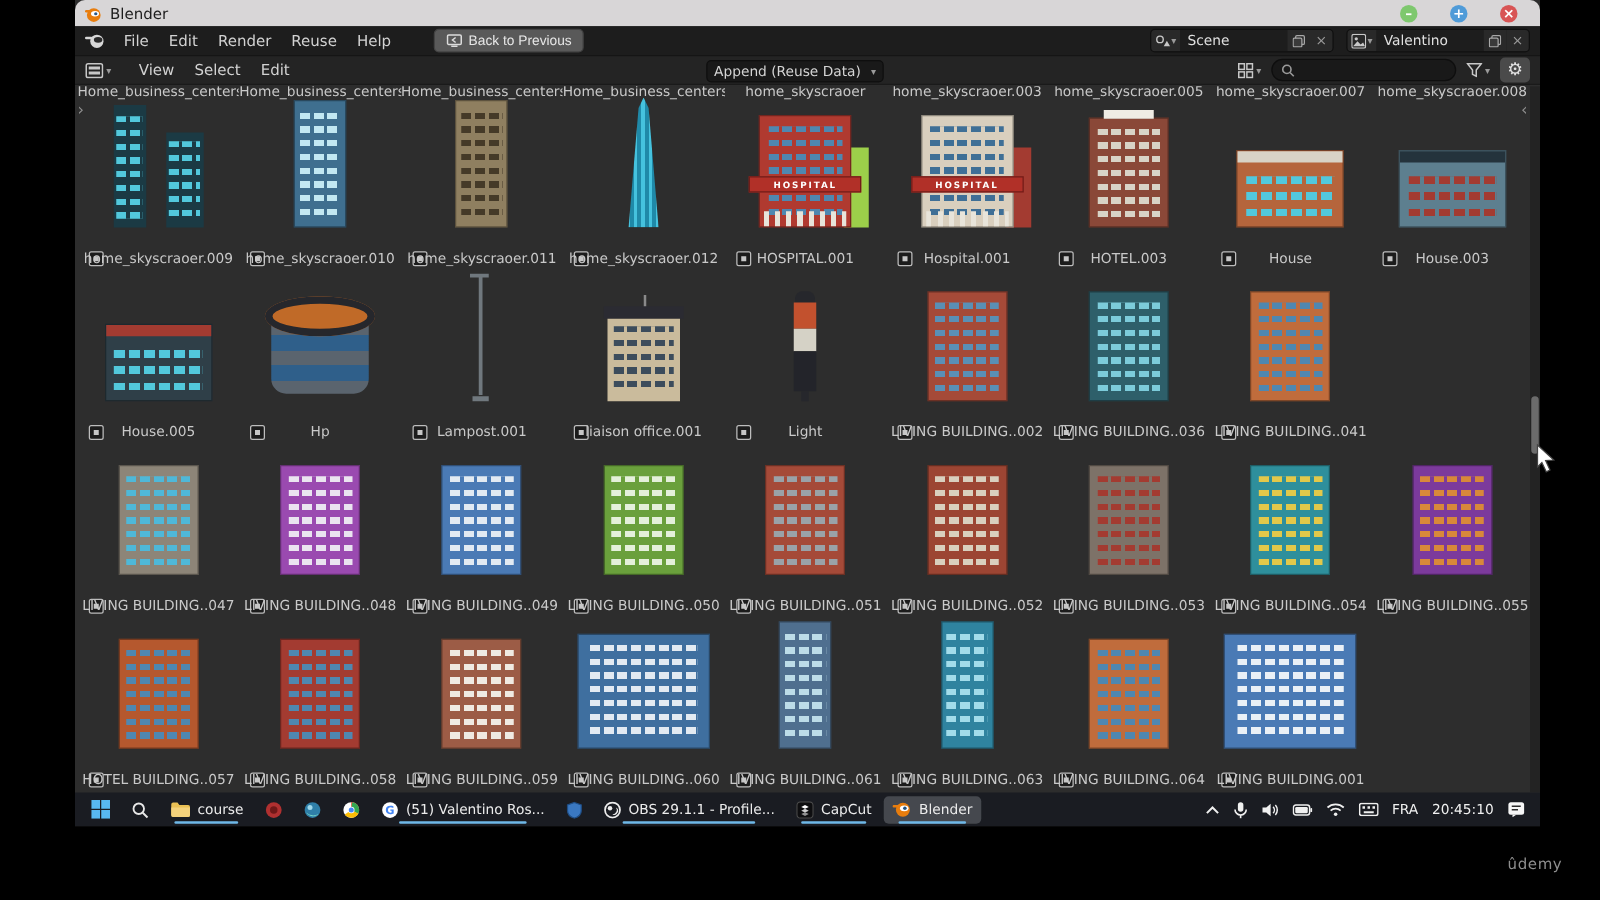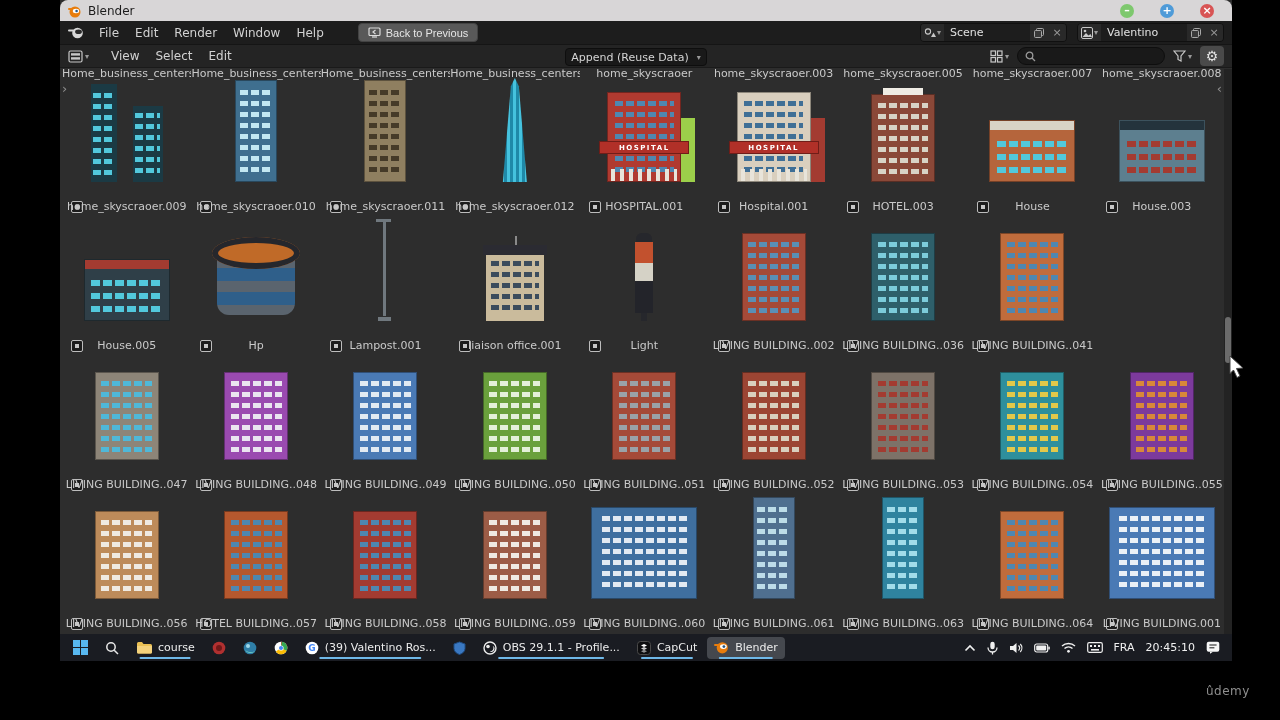--- a/index.html
+++ b/index.html
@@ -113,21 +113,21 @@
     <div class="menubar">
       <svg width="17" height="13" viewBox="0 0 17 13" style="margin-right:6px">
         <circle cx="9.5" cy="7" r="5.3" fill="#d8d8d8"></circle>
         <ellipse cx="10.5" cy="5.8" rx="3.4" ry="2.3" fill="#2a2a2a"></ellipse>
         <rect x="0" y="3.4" width="6" height="2" rx="1" fill="#d8d8d8"></rect>
       </svg>
       <nav id="main-menus" style="display:flex">
           <span class="menu-item">File</span>
           <span class="menu-item">Edit</span>
           <span class="menu-item">Render</span>
-          <span class="menu-item">Window</span>
+          <span class="menu-item">Reuse</span>
           <span class="menu-item">Help</span>
         </nav>
       <button class="back-btn">
         <svg width="13" height="11" viewBox="0 0 13 11">
           <rect x="1" y="1" width="11" height="7.5" rx="1" fill="none" stroke="#dcdcdc" stroke-width="1.2"></rect>
           <path d="M7.5 3 5 5 7.5 7" fill="none" stroke="#dcdcdc" stroke-width="1.2"></path>
           <rect x="4" y="9.4" width="5" height="1.2" fill="#dcdcdc"></rect>
         </svg>
         <span>Back to Previous</span>
       </button>
@@ -519,30 +519,20 @@
                   <div style="position: absolute; inset: 9% 9% 7%; background: repeating-linear-gradient(90deg, transparent 0px, transparent 8px, rgb(124, 58, 156) 8px, rgb(124, 58, 156) 11px);"></div>
                 </div>
               </div>
               <div class="chk"></div>
               <div class="cell-label">LIVING BUILDING..055</div>
             </div>
           </div>
           <div class="grid-row" style="position: absolute; left: 2px; top: 424px; display: flex;">
             <div class="cell">
               <div class="thumb">
-                <div style="position: absolute; bottom: 14px; left: 50%; transform: translateX(-50%); width: 64px; height: 88px; background: rgb(189, 139, 90); border: 1px solid rgba(0, 0, 0, 0.35);">
-                  <div style="position: absolute; inset: 9% 9% 7%; background: repeating-linear-gradient(rgb(239, 234, 226) 0px, rgb(239, 234, 226) 5px, transparent 5px, transparent 11px);"></div>
-                  <div style="position: absolute; inset: 9% 9% 7%; background: repeating-linear-gradient(90deg, transparent 0px, transparent 8px, rgb(189, 139, 90) 8px, rgb(189, 139, 90) 11px);"></div>
-                </div>
-              </div>
-              <div class="chk"></div>
-              <div class="cell-label">LIVING BUILDING..056</div>
-            </div>
-            <div class="cell">
-              <div class="thumb">
                 <div style="position: absolute; bottom: 14px; left: 50%; transform: translateX(-50%); width: 64px; height: 88px; background: rgb(181, 88, 46); border: 1px solid rgba(0, 0, 0, 0.35);">
                   <div style="position: absolute; inset: 9% 9% 7%; background: repeating-linear-gradient(rgb(79, 135, 176) 0px, rgb(79, 135, 176) 5px, transparent 5px, transparent 11px);"></div>
                   <div style="position: absolute; inset: 9% 9% 7%; background: repeating-linear-gradient(90deg, transparent 0px, transparent 8px, rgb(181, 88, 46) 8px, rgb(181, 88, 46) 11px);"></div>
                 </div>
               </div>
               <div class="chk"></div>
               <div class="cell-label">HOTEL BUILDING..057</div>
             </div>
             <div class="cell">
               <div class="thumb">
@@ -690,21 +680,21 @@
               </svg>
             </span>
           </div>
           <div class="tb-item">
             <span>
               <svg width="14" height="14" viewBox="0 0 14 14">
                 <circle cx="7" cy="7" r="6.3" fill="#fff"></circle>
                 <text x="7" y="10.2" text-anchor="middle" font-size="9" font-weight="bold" fill="#4285f4" font-family="DejaVu Sans">G</text>
               </svg>
             </span>
-            <span>(39) Valentino Ros...</span>
+            <span>(51) Valentino Ros...</span>
             <div class="tb-under"></div>
           </div>
           <div class="tb-item">
             <span>
               <svg width="13" height="14" viewBox="0 0 13 14">
                 <path d="M6.5 1 L12 3 V7.5 C12 10.5 9.5 12.5 6.5 13.5 C3.5 12.5 1 10.5 1 7.5 V3 Z" fill="#3a78c2" stroke="#1f4e86"></path>
               </svg>
             </span>
           </div>
           <div class="tb-item">

